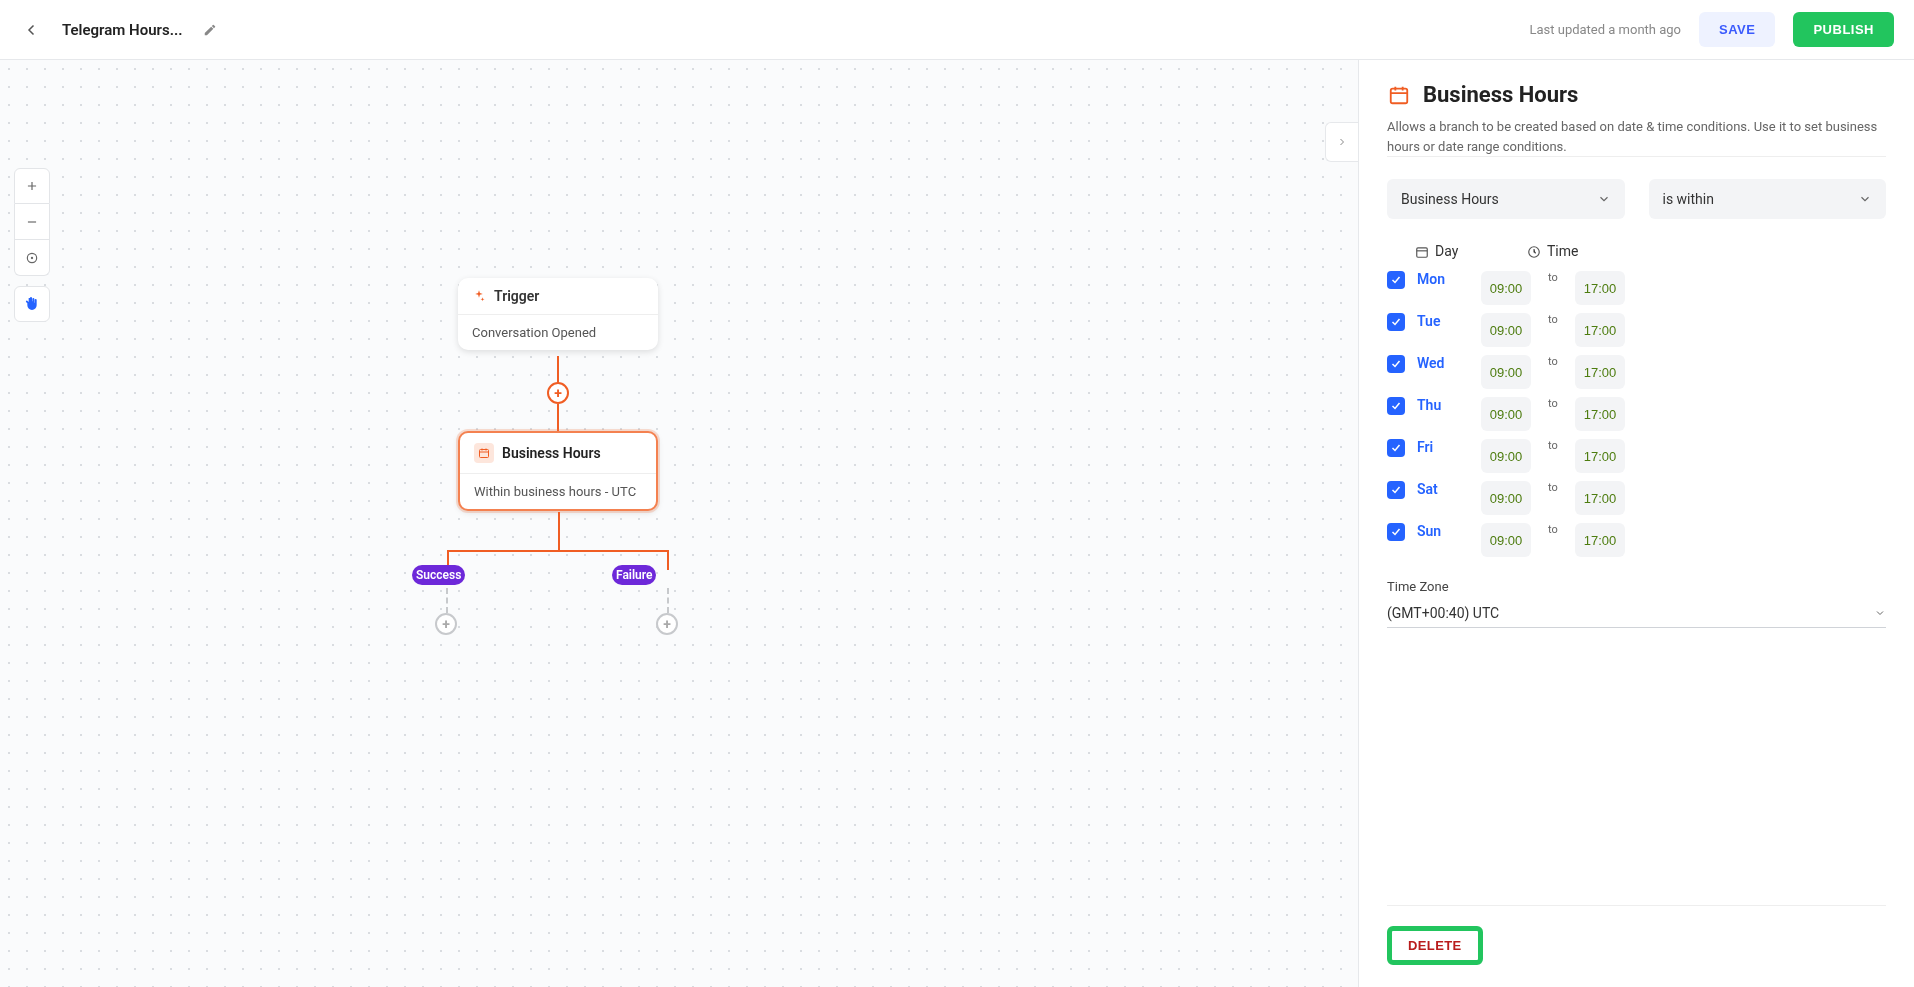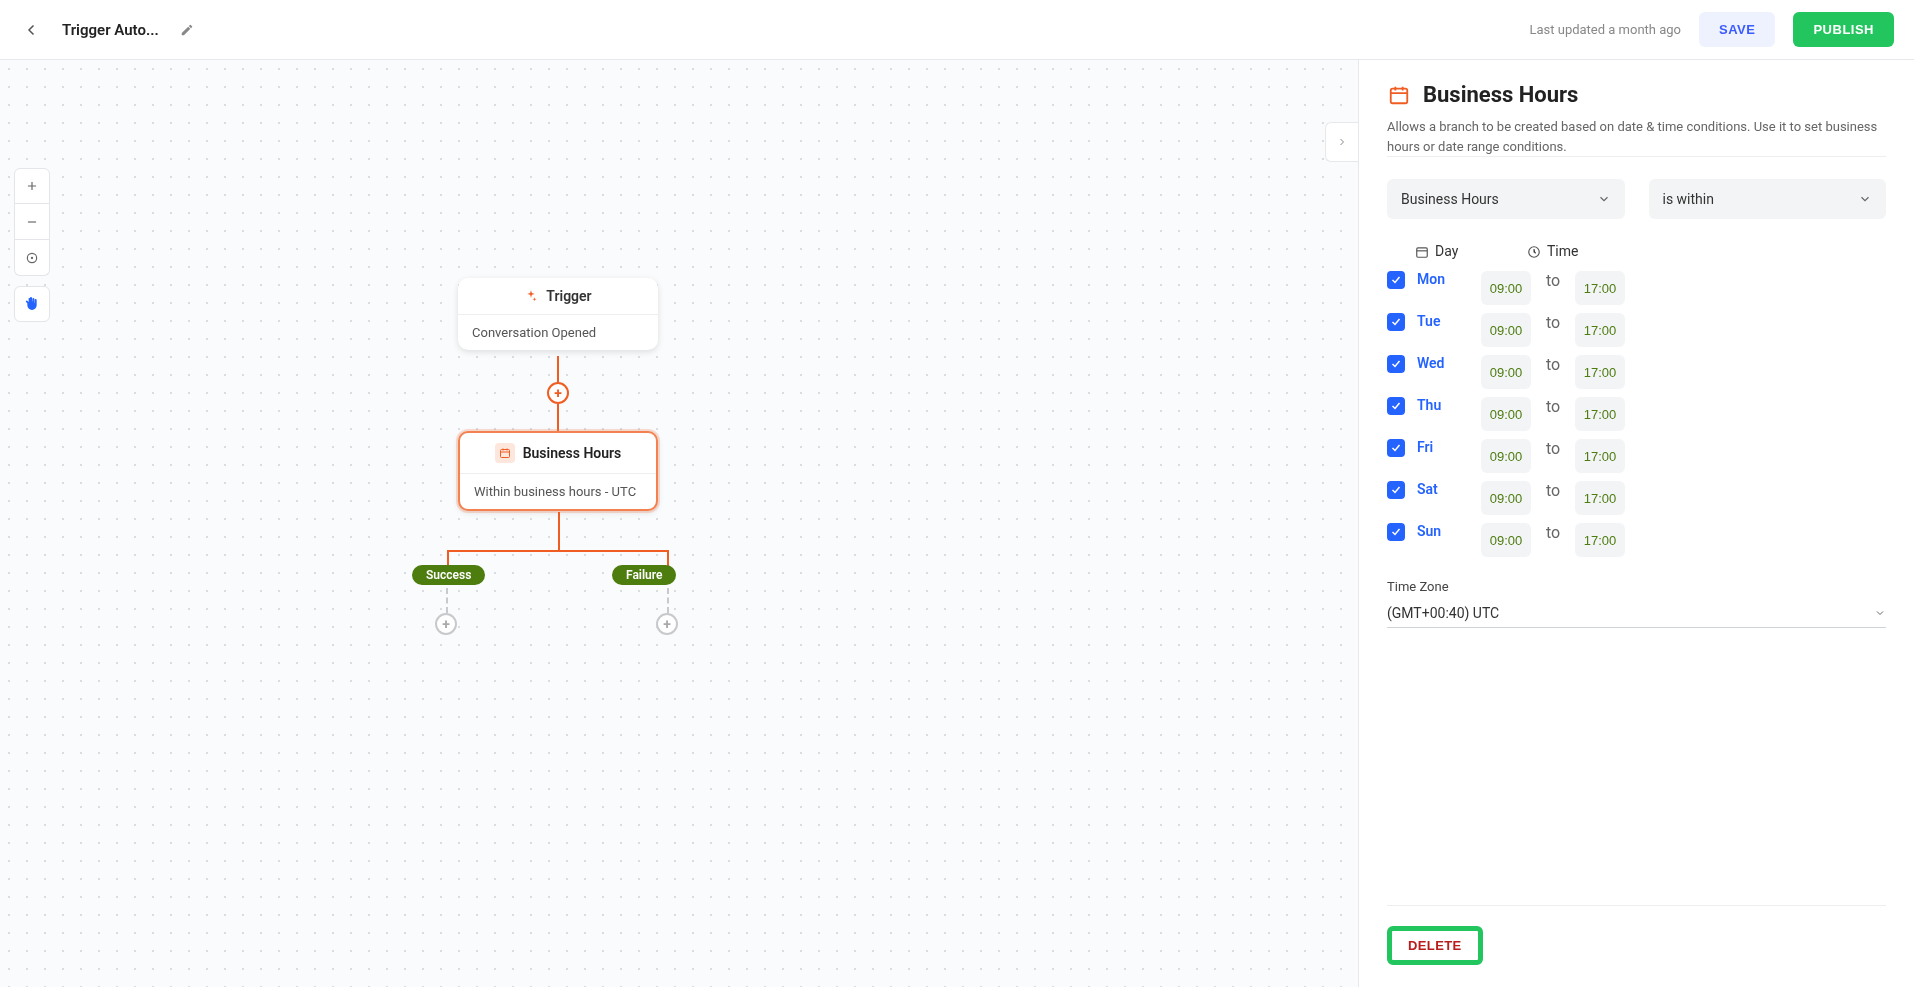--- a/index.html
+++ b/index.html
@@ -62,21 +62,21 @@
   .pan-btn { margin-top:10px; border-radius:6px; }
 
   
   .node {
     position: absolute; width: 200px; border-radius:10px;
     background:#fff; box-shadow: 0 2px 6px rgba(0,0,0,0.12);
   }
   .node-header {
     display:flex; align-items:center; gap:8px;
     padding:10px 14px; border-bottom:1px solid #eee;
-    font-weight:600; font-size:14px;justify-content:center;
+    font-weight:600; font-size:14px;
   }
   .node-body { padding:10px 14px; font-size:13px; color:#555; }
   .node-trigger { top:218px; left:458px; }
   .node-trigger .node-header svg path { fill:#f05d23; }
   .node-bh {
     top:371px; left:458px;
     border:2px solid #f48150;
     box-shadow: 0 0 0 2px rgba(244,129,80,0.25), 0 2px 6px rgba(0,0,0,0.1);
   }
   .node-bh .node-header { color:#222; }
@@ -97,22 +97,22 @@
   }
   .edge2 { top:344px; left:557px; width:2px; height:27px; background:#f05d23; position:absolute; }
 
   .branch-wrap { position:absolute; top:452px; left:413px; width:290px; }
   .branch-line-v { position:absolute; left:145px; top:0; width:2px; height:38px; background:#f05d23; }
   .branch-line-h { position:absolute; top:38px; left:34px; right:34px; height:2px; background:#f05d23; }
   .branch-drop-l { position:absolute; top:38px; left:34px; width:2px; height:20px; background:#f05d23; }
   .branch-drop-r { position:absolute; top:38px; right:34px; width:2px; height:20px; background:#f05d23; }
 
   .pill {
-    position:absolute; padding:3px 14px; border-radius:12px;
-    font-size:12px; font-weight:600; color:#fff; background:#4d7c0f;
+    position:absolute; padding:3px 4px; border-radius:12px;
+    font-size:12px; font-weight:600; color:#fff; background:#6d28d9;
   }
   .pill-success { top:505px; left:412px; }
   .pill-failure  { top:505px; left:612px; }
 
   .edge-dash {
     position:absolute; width:0; border-left:2px dashed #c7c9cc;
   }
   .edge-dash-l { top:528px; left:446px; height:25px; }
   .edge-dash-r { top:528px; left:667px; height:25px; }
 
@@ -160,21 +160,21 @@
   .day-row { display:flex; align-items:flex-start; gap:12px; }
   .day-cb {
     width:18px; height:18px; border-radius:4px; background:#2563ff;
     display:flex; align-items:center; justify-content:center; cursor:pointer;
   }
   .day-label { width:52px; font-size:14px; font-weight:600; color:#2563ff; }
   .time-input {
     width:50px; background:#f3f4f6; border:none; border-radius:6px;
     height:34px; text-align:center; font-size:13px; color:#4d7c0f;
   }
-  .to-text { font-size:16px; color:#666; width:20px; text-align:center; }
+  .to-text { font-size:11px; color:#666; width:20px; text-align:center; }
 
   .tz-block { margin-top:22px; }
   .tz-label { font-size:13px; color:#444; margin-bottom:4px; }
   .tz-select {
     display:flex; align-items:center; justify-content:space-between;
     border-bottom:1px solid #d0d3d8; height:30px; font-size:14px;
     color:#333; cursor:pointer;
   }
 
   .panel-footer { margin-top:auto; padding-top:20px; border-top:1px solid #eee; }
@@ -189,21 +189,21 @@
 </head>
 <body>
 
 <div class="topbar">
   <div class="topbar-left">
     <div class="back-btn">
       <svg width="18" height="18" viewBox="0 0 24 24">
           <path fill="none" stroke="currentColor" stroke-width="2" d="M14 6l-6 6 6 6"></path>
         </svg>
     </div>
-    <span class="wf-title">Trigger Auto...</span>
+    <span class="wf-title">Telegram Hours...</span>
     <div class="edit-btn">
       <svg width="14" height="14" viewBox="0 0 24 24">
           <path fill="currentColor" d="M3 17.25V21h3.75l11-11-3.75-3.75-11 11zM20.7 7.05a1 1 0 0 0 0-1.4l-2.35-2.35a1 1 0 0 0-1.4 0l-1.85 1.85 3.75 3.75 1.85-1.85z"></path>
         </svg>
     </div>
   </div>
   <div class="topbar-right">
     <span class="last-updated">Last updated a month ago</span>
     <button class="btn btn-save">SAVE</button>
     <button class="btn btn-publish">PUBLISH</button>

